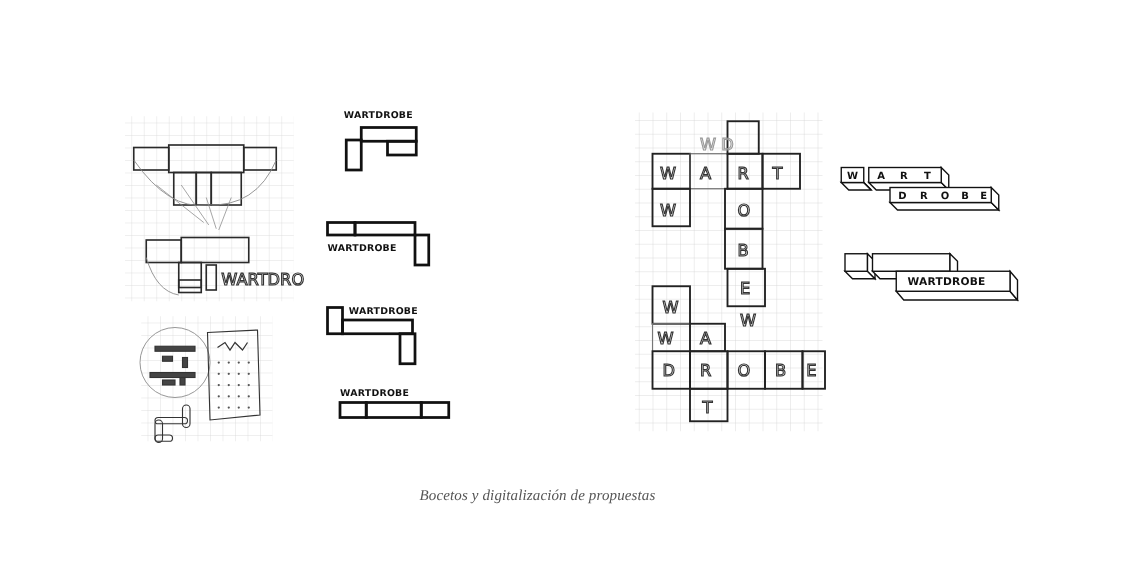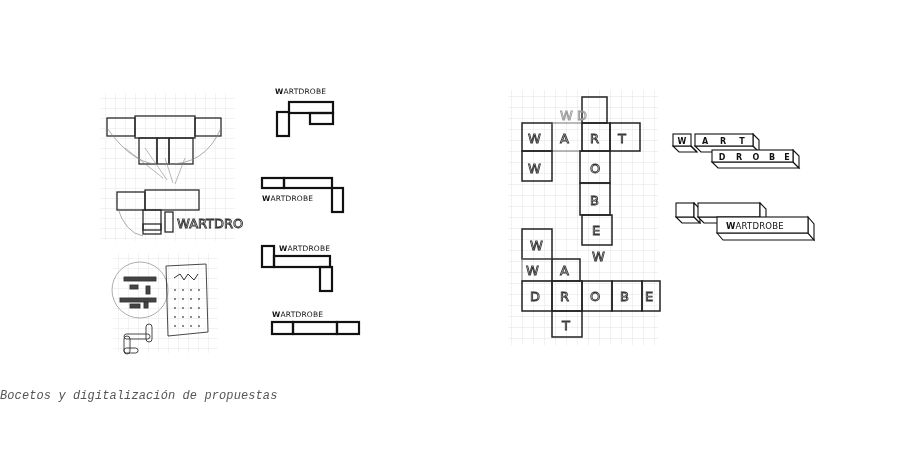--- a/index.html
+++ b/index.html
@@ -1,23 +1,23 @@
 <!DOCTYPE html>
 <html><head>
   <meta charset="utf-8">
   <style>
     html, body { margin: 0; padding: 0; background: #ffffff; }
     body { width: 900px; height: 450px; position: relative; overflow: hidden; font-family: "Liberation Sans", sans-serif; }
     .abs { position: absolute; }
     svg { position: absolute; overflow: visible; }
     .logo-text { position: absolute; font-family: "DejaVu Sans", sans-serif; font-size: 7.5px; letter-spacing: 0.2px; color: #111; white-space: nowrap; line-height: 1; }
     .logo-text .w { font-weight: bold; }
-    .logo-text .art { font-weight: normal; margin-top: 11px; }
-    .logo-text .drobe { font-weight: normal; }
-    .caption { position: absolute; left: 0; width: 860px; top: 389px; text-align: left; font-family: Liberation Mono, monospace; font-style: italic; font-weight: 300; font-size: 12px; color: #555; letter-spacing: 0.1px; }
+    .logo-text .art { font-weight: bold; margin-top: 11px; }
+    .logo-text .drobe { font-weight: bold; }
+    .caption { position: absolute; left: 0; width: 860px; top: 389px; text-align: center; font-family: Liberation Serif, serif; font-style: italic; font-weight: 300; font-size: 12px; color: #555; letter-spacing: 0.1px; }
     .cube-letter { font-family: "DejaVu Sans", sans-serif; font-weight: bold; font-size: 8px; fill: #111; }
     .sketch-letter { font-family: "DejaVu Sans", sans-serif; font-size: 13px; fill: none; stroke: #333; stroke-width: 0.9; }
   </style>
 </head>
 <body>
 
 <div class="abs" style="left:95px;top:88px;width:145px;height:155px;">
   <svg width="145" height="155">
     <defs>
       <pattern id="g1" width="10" height="10" patternUnits="userSpaceOnUse">

